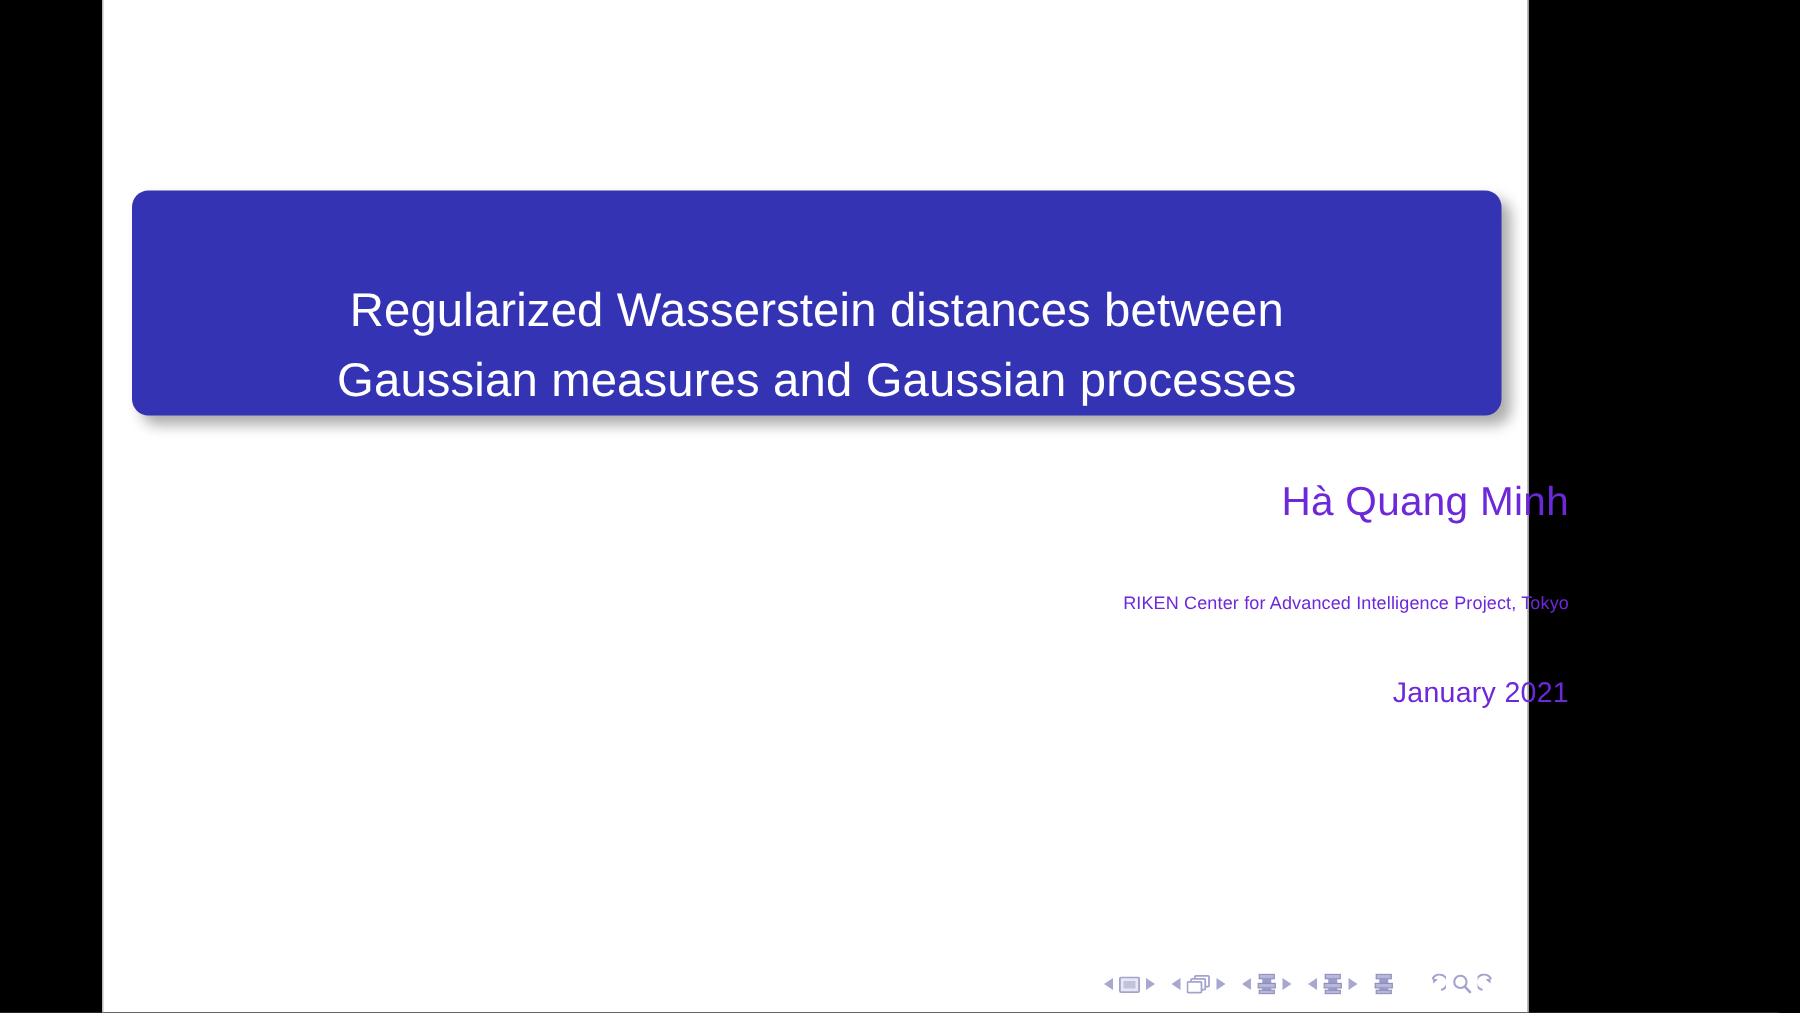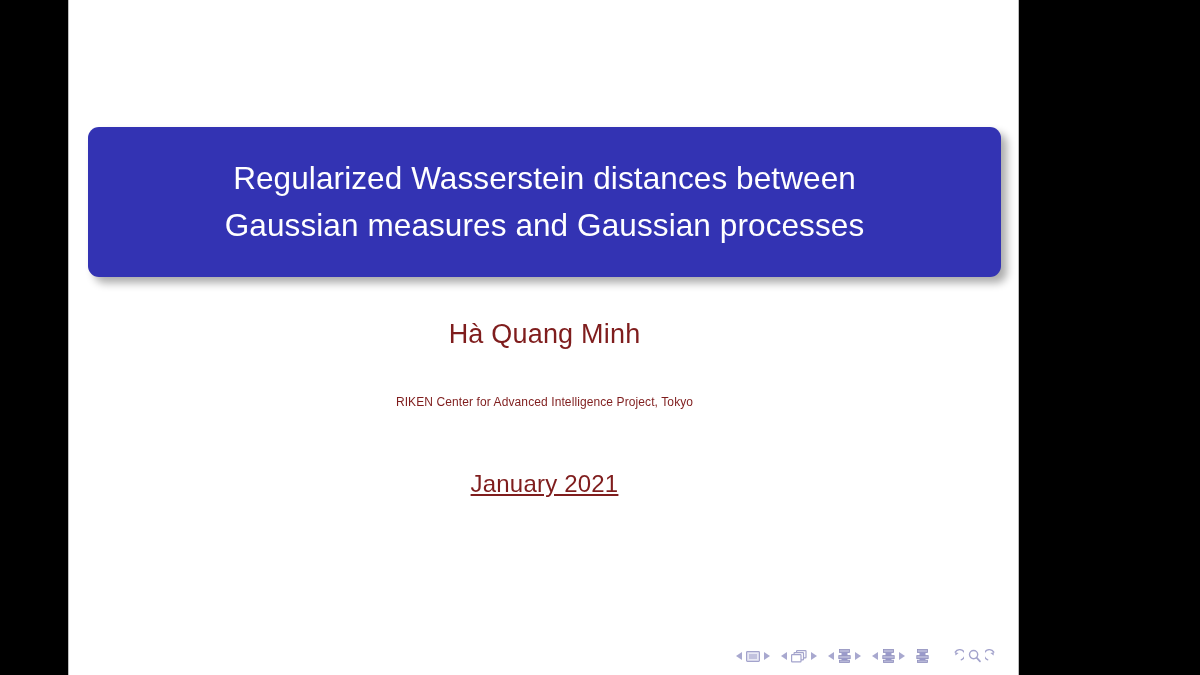--- a/index.html
+++ b/index.html
@@ -56,59 +56,59 @@
     position: absolute;
     left: 0;
     top: 0;
     width: 913px;
     height: 150px;
     box-sizing: border-box;
     background: #3333b3;
     border-radius: 11px;
     box-shadow: 6px 6px 9px rgba(0,0,0,0.33);
     display: flex;
-    align-items: center;
+    align-items: flex-end;
     justify-content: center;
   }
   .title-text {
     color: #ffffff;
     font-size: 31.5px;
     line-height: 1.49;
     text-align: center;
     letter-spacing: 0.1px;
     padding: 0 18px;
     white-space: pre-line;
   }
 
   
   .meta {
     position: absolute;
     left: 0;
     top: 318px;
     width: 951px;
-    text-align: center;
-    color: #7f1d1d;
+    text-align: right;
+    color: #6d28d9;
+    padding-left: 26px;
   }
   .author {
     font-size: 27px;
     line-height: 1.2;
     letter-spacing: 0.2px;
   }
   .affiliation {
     margin-top: 45px;
     font-size: 12px;
     line-height: 1.2;
     letter-spacing: 0.1px;
   }
   .date {
-    margin-top: 60px;
-    font-size: 24px;
+    margin-top: 42px;
+    font-size: 19px;
     line-height: 1.2;
     letter-spacing: 0.2px;
-    text-decoration: underline;
   }
 
   
   .navbar {
     position: absolute;
     right: 18px;
     bottom: 8px;
     display: flex;
     align-items: center;
     height: 22px;

